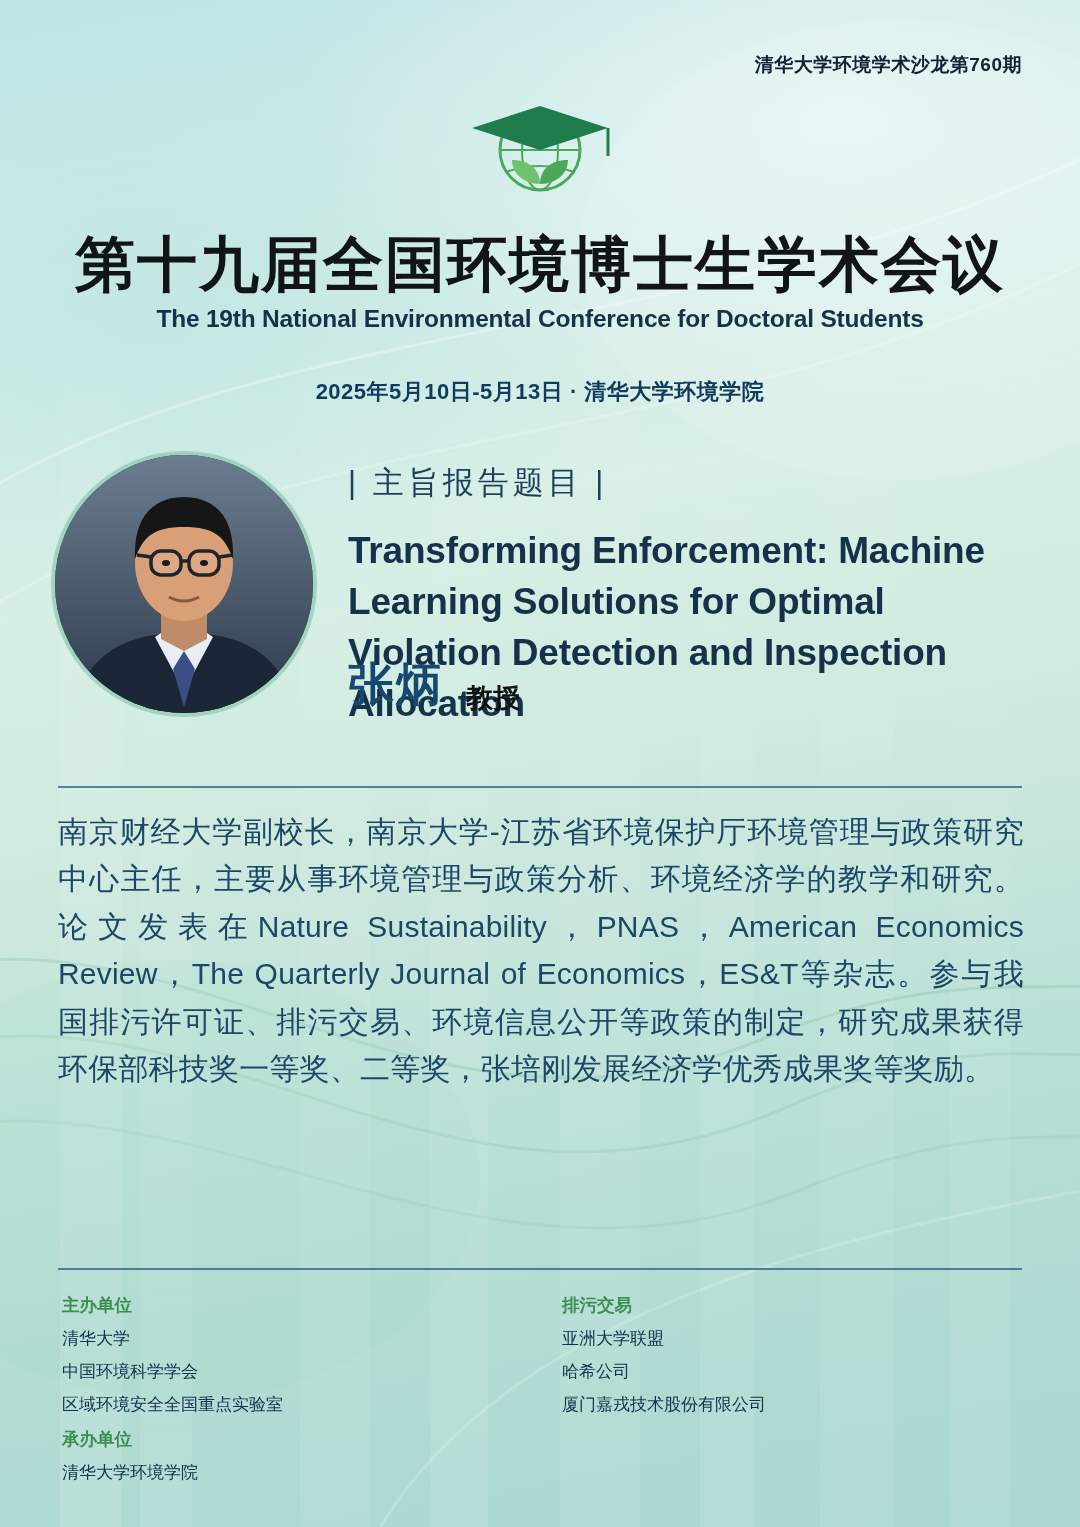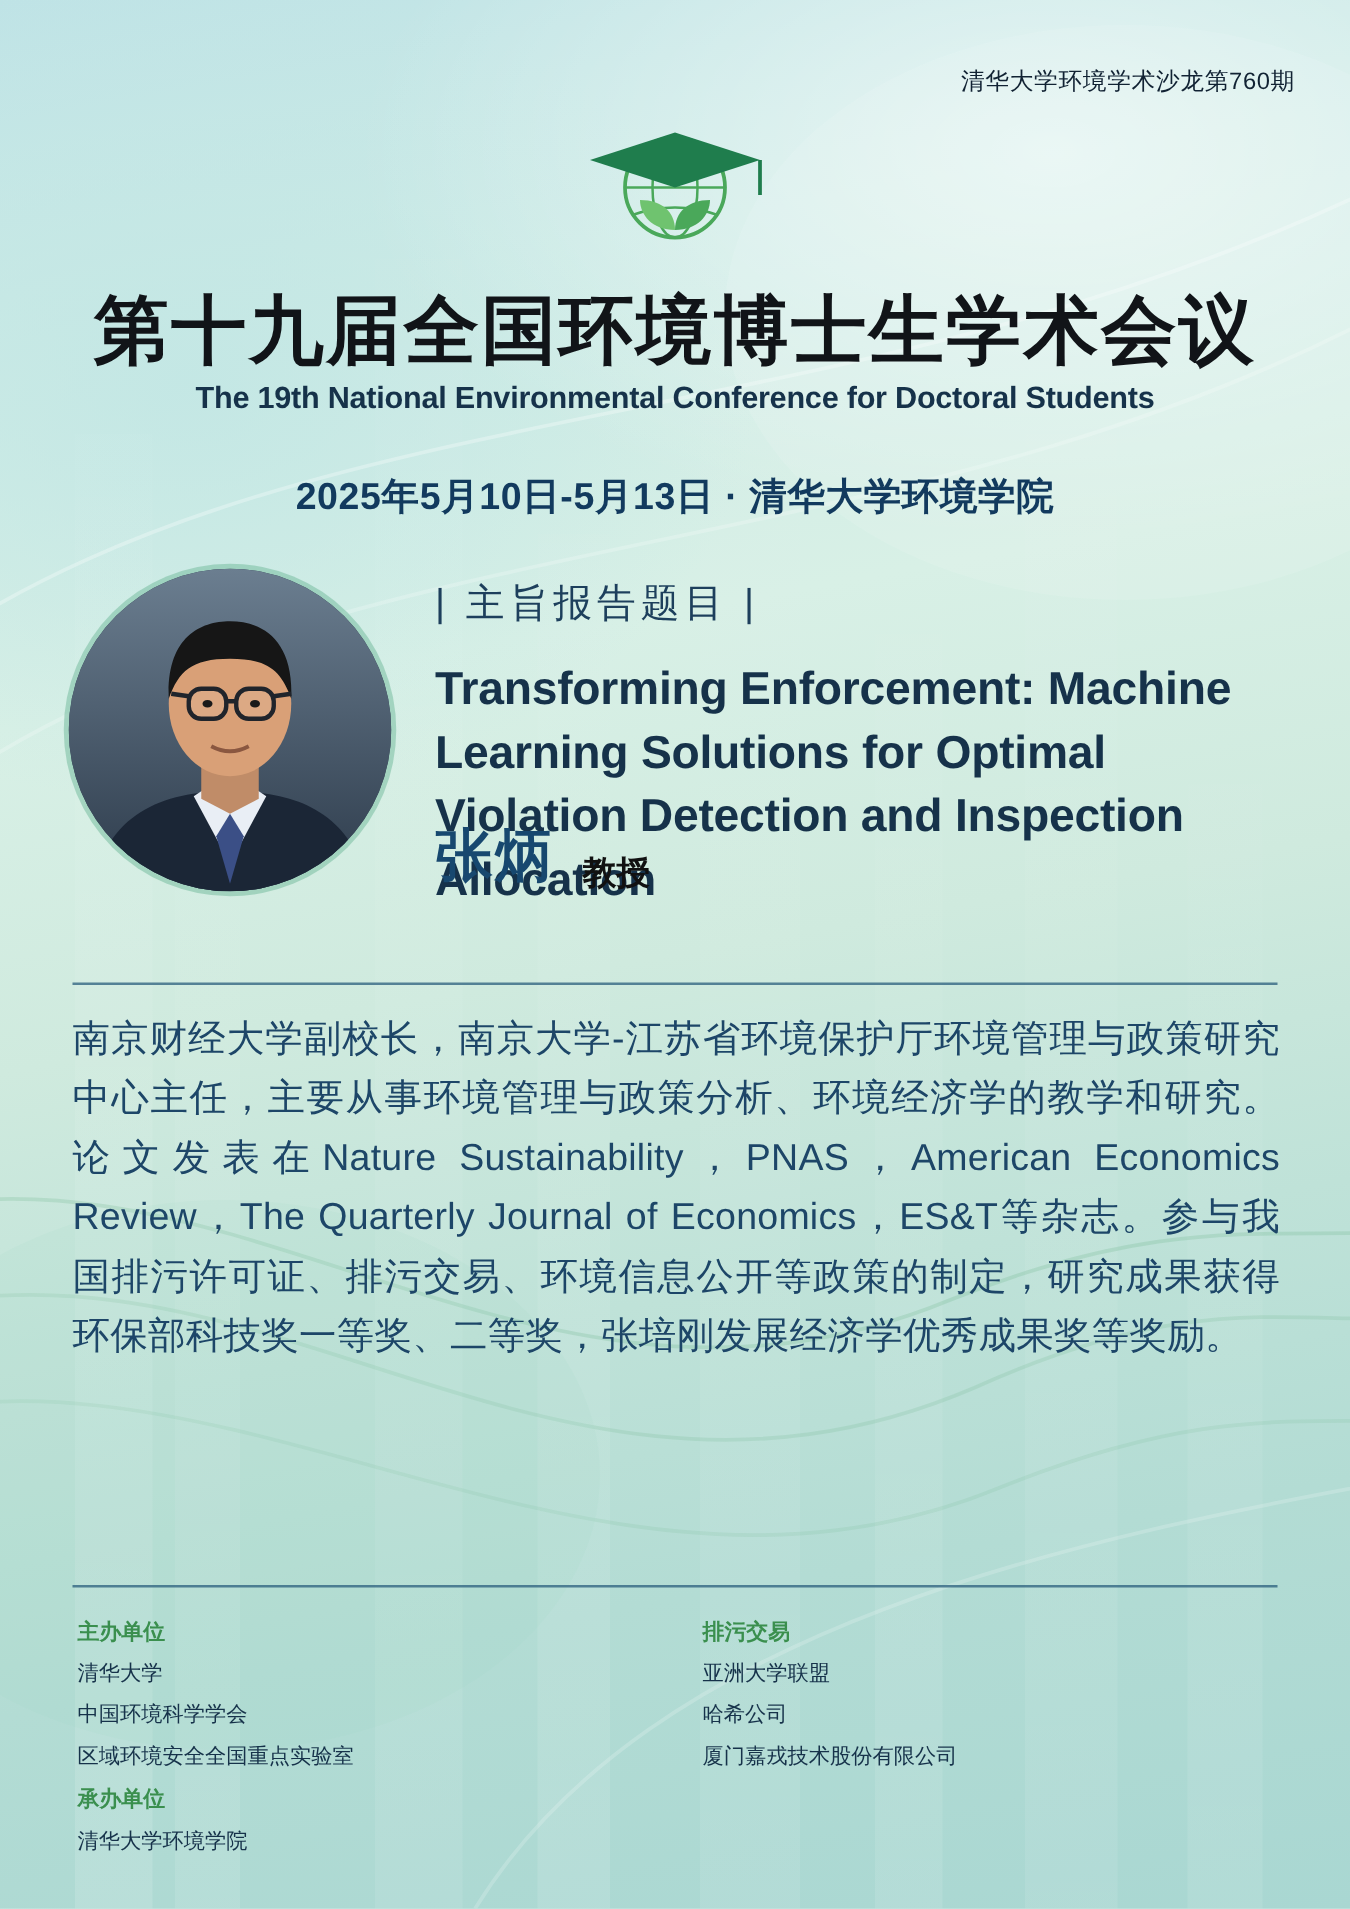--- a/index.html
+++ b/index.html
@@ -45,23 +45,23 @@
   .content {
     position: relative;
     z-index: 5;
     width: 100%;
     height: 100%;
   }
 
   .salon-label {
     position: absolute;
     top: 52px;
-    right: 44px;
+    right: 58px;
     font-size: 19px;
-    font-weight: normal;
+    font-weight: bold;
     color: #123;
     letter-spacing: 0.5px;
   }
 
   .logo {
     position: absolute;
     top: 88px;
     left: 50%;
     transform: translateX(-50%);
     width: 160px;
@@ -87,21 +87,21 @@
     font-size: 24.5px;
     font-weight: bold;
     color: #16324a;
     letter-spacing: -0.2px;
   }
   .datevenue {
     position: absolute;
     top: 377px;
     width: 100%;
     text-align: center;
-    font-size: 30px;
+    font-size: 22px;
     font-weight: bold;
     color: #123a5e;
     letter-spacing: 0.5px;
   }
 
   .portrait {
     position: absolute;
     left: 55px;
     top: 455px;
     width: 258px;

